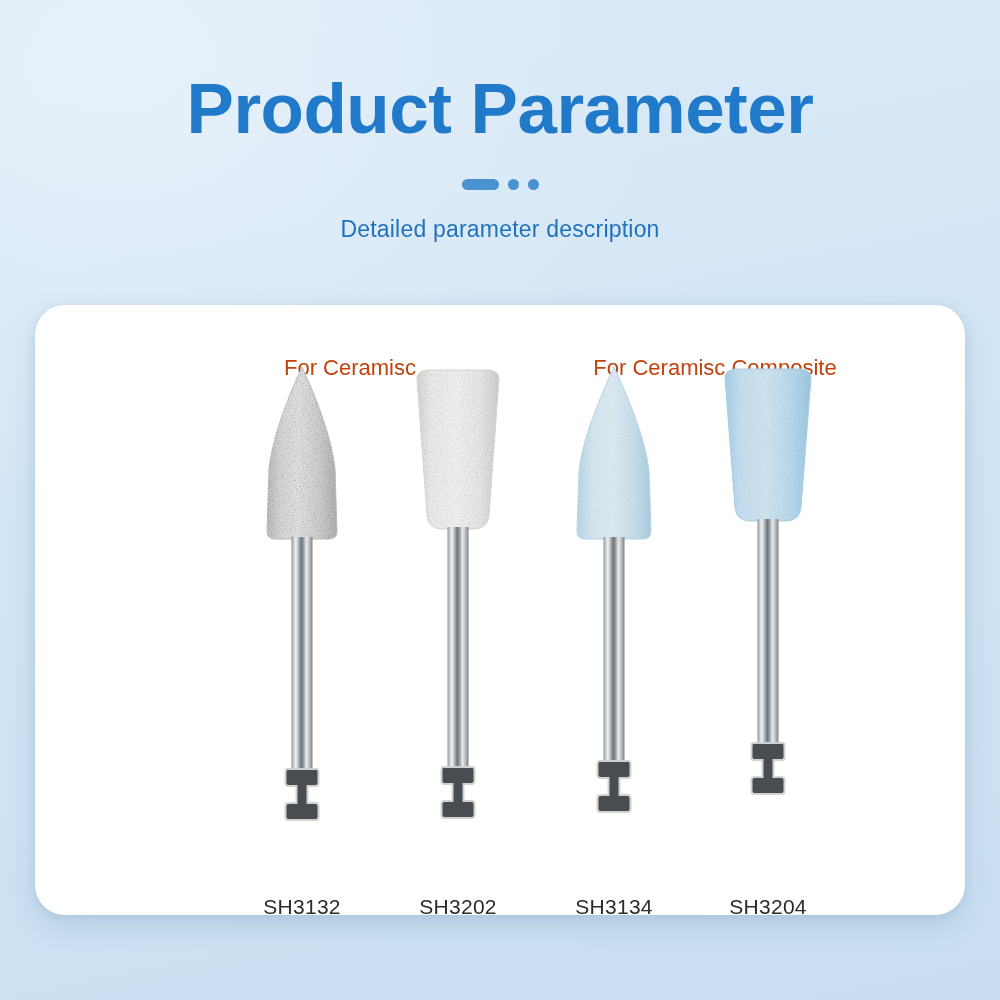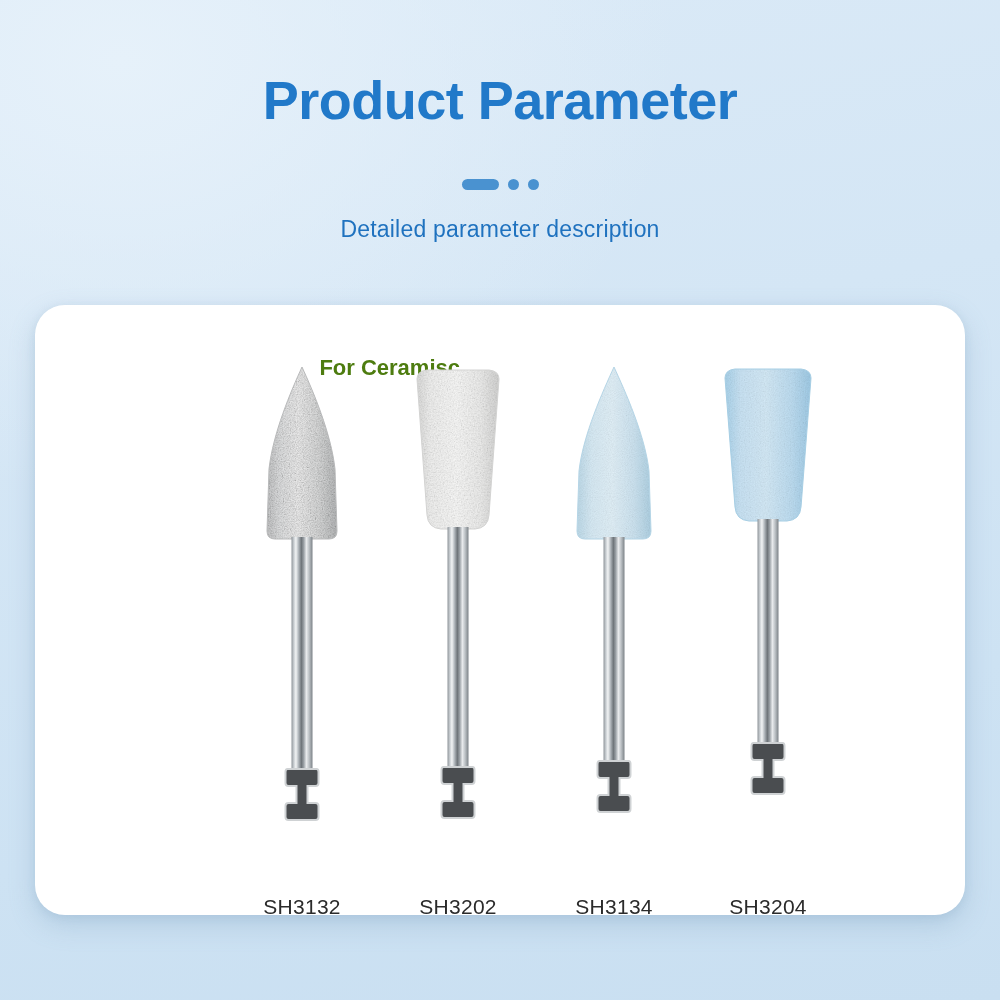--- a/index.html
+++ b/index.html
@@ -24,21 +24,21 @@
     position: absolute;
     top: 0; left: 0; right: 0;
     height: 300px;
     text-align: center;
   }
 
   .page-title {
     position: absolute;
     top: 72px;
     left: 0; right: 0;
-    font-size: 54px;
+    font-size: 71px;
     font-weight: bold;
     letter-spacing: -0.5px;
     color: #2179c9;
     line-height: 1.05;
     white-space: nowrap;
   }
 
   .divider {
     position: absolute;
     top: 177px;
@@ -82,24 +82,23 @@
     background: #ffffff;
     border-radius: 30px;
     box-shadow: 0 10px 26px rgba(120,155,185,0.30),
                 0 2px 8px rgba(120,155,185,0.16);
   }
 
   
   .cat-label {
     position: absolute;
     font-size: 22px;
-    color: #4d7c0f;
+    color: #c2410c;
     white-space: nowrap;
-    text-align: right;
-    font-weight: bold;
+    text-align: center;
   }
   .cat-label.c1 { top: 50px; left: 205px; width: 220px; }
   .cat-label.c2 { top: 50px; left: 480px; width: 400px; }
 
   
   .bur {
     position: absolute;
     width: 170px;
   }
   .bur .head-wrap {
@@ -175,20 +174,21 @@
     <span class="dot"></span>
     <span class="dot"></span>
   </div>
 
   <div class="page-subtitle">Detailed parameter description</div>
 </div>
 
 <div class="card">
 
   <div class="cat-label c1">For Ceramisc</div>
+  <div class="cat-label c2">For Ceramisc,Composite</div>
 
   <div class="bur b1">
     <div class="head-wrap">
       <span class="head">
         <svg width="110" height="180" viewBox="0 0 110 180">
           <defs>
             <linearGradient id="g1" x1="0" y1="0" x2="1" y2="0">
               <stop offset="0%" stop-color="#c9cacb"></stop>
               <stop offset="18%" stop-color="#e4e5e6"></stop>
               <stop offset="45%" stop-color="#f2f2f2"></stop>

